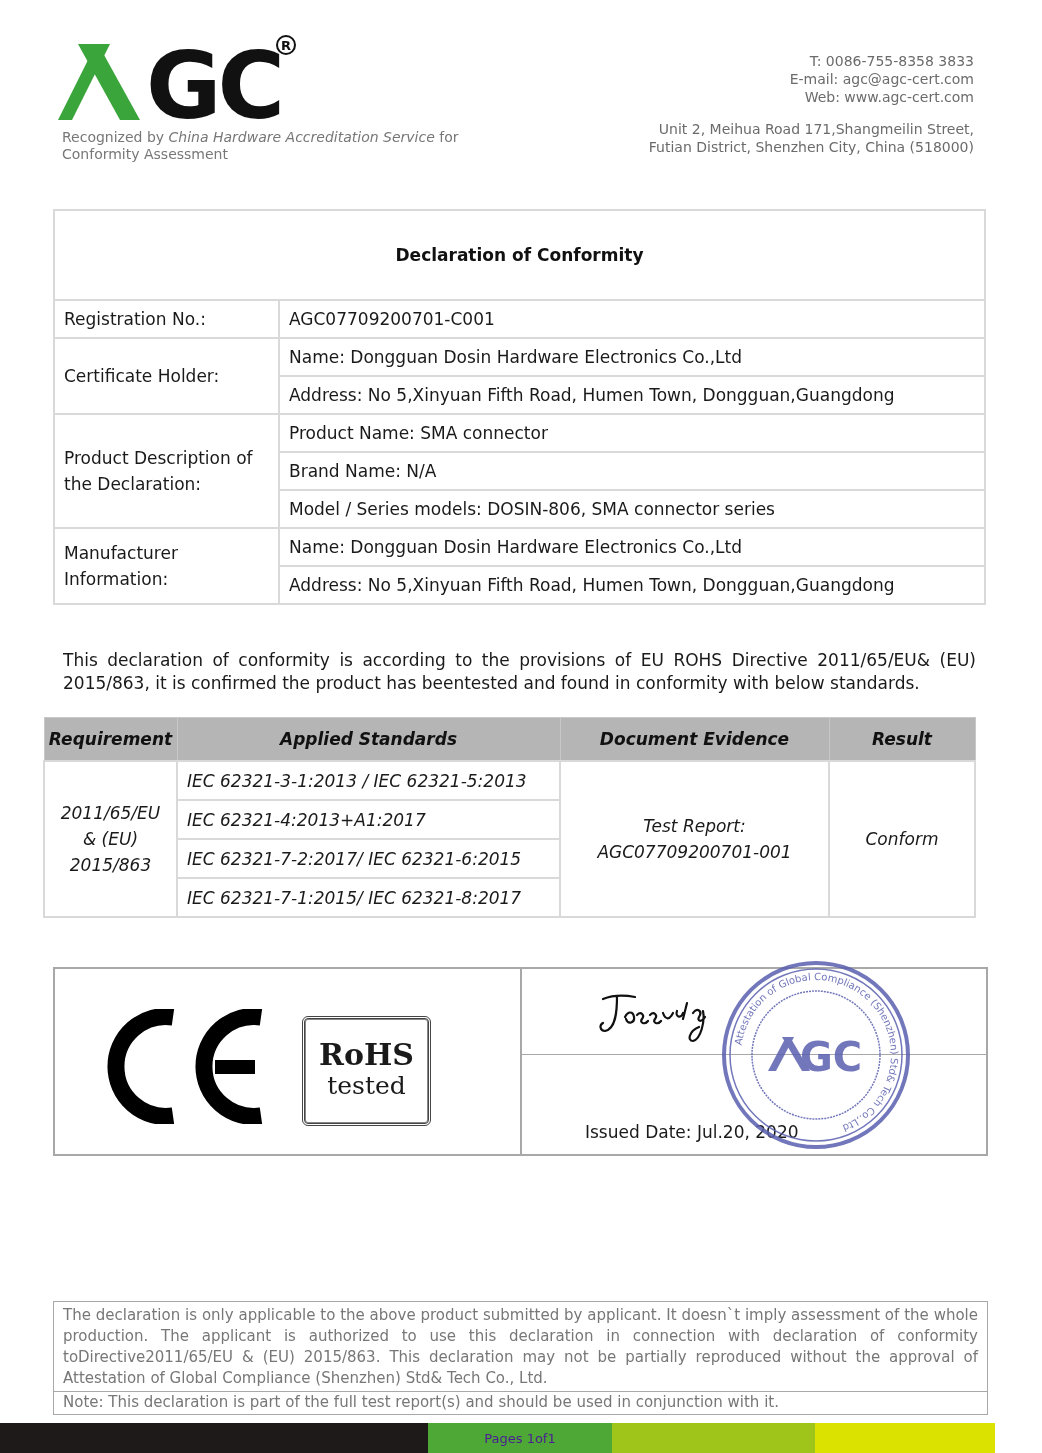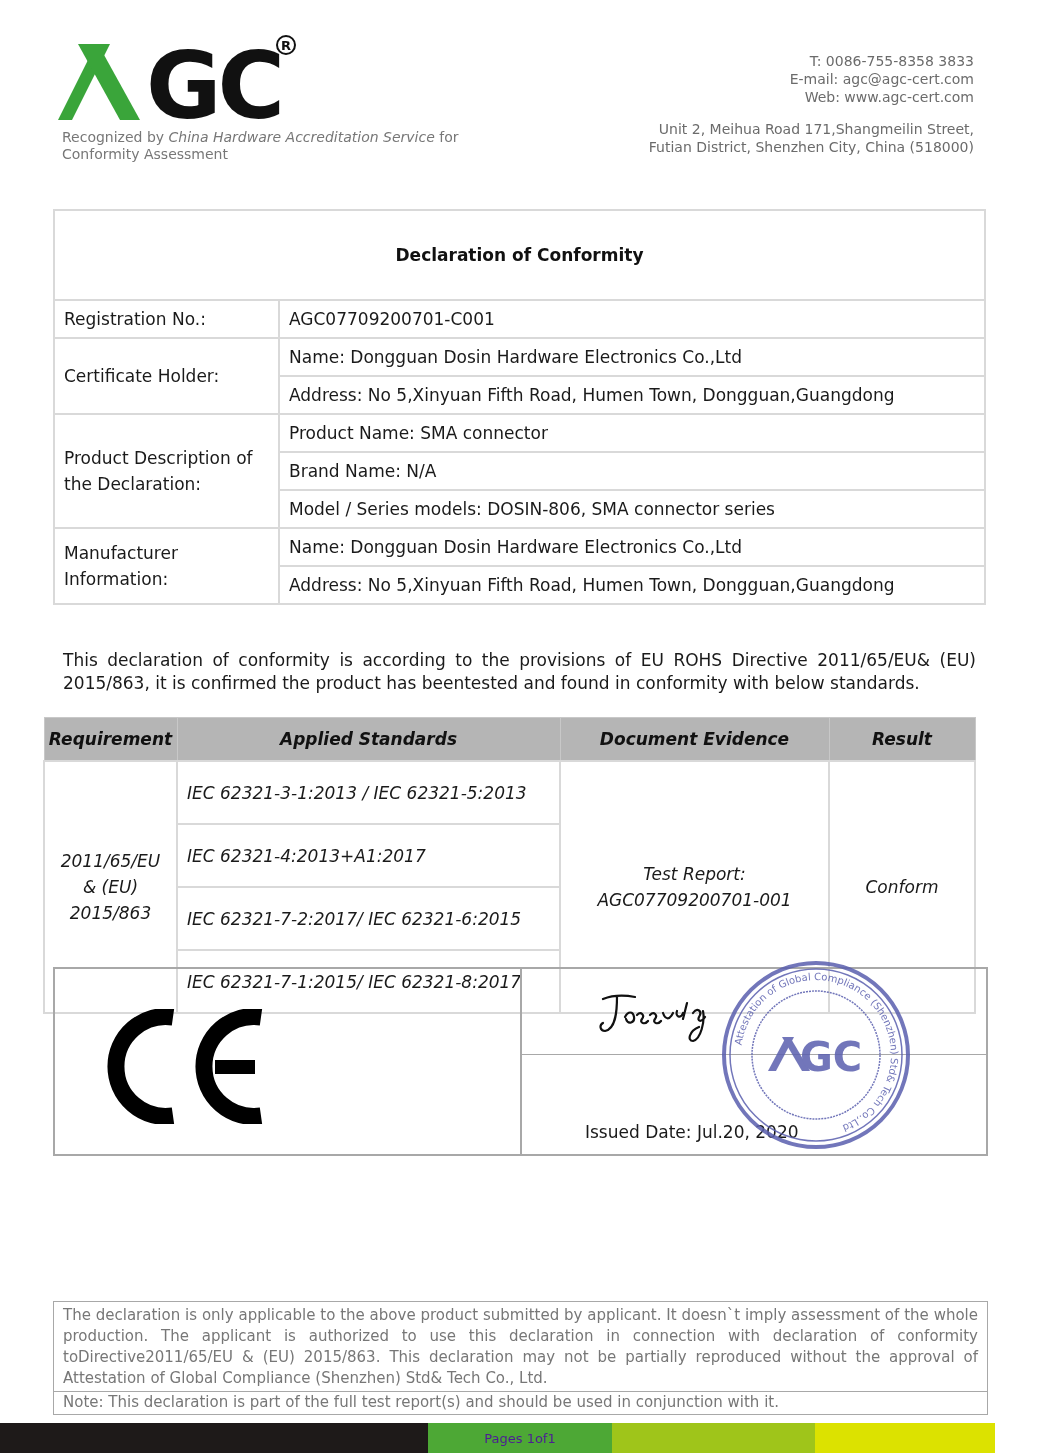--- a/index.html
+++ b/index.html
@@ -19,21 +19,21 @@
   .info { left: 53px; top: 209px; width: 933px; }
   .info td { border: 2px solid #d9d9d9; font-size: 17px; padding: 0 9px; height: 36px; }
   .info td.lbl { width: 205px; }
   .title-cell { height: 88px !important; text-align: center; font-size: 36px; font-weight: bold; color: #111; }
 
   .decl { left: 63px; top: 649px; width: 913px; font-size: 17px; line-height: 23px; text-align: justify; }
 
   
   .std { left: 43px; top: 717px; width: 933px; font-style: italic; }
   .std th { background: #b5b5b5; font-size: 17px; font-weight: bold; height: 40px; border: 1px solid #c8c8c8; color: #111; }
-  .std td { border: 2px solid #d9d9d9; font-size: 17px; height: 37px; padding: 12px 9px; }
+  .std td { border: 2px solid #d9d9d9; font-size: 17px; height: 37px; padding: 0 9px; }
   .std td.c { text-align: center; line-height: 26px; }
 
   
   .marks { left: 53px; top: 967px; width: 931px; height: 185px; border: 2px solid #a8a8a8; }
   .marks .divider { position: absolute; left: 465px; top: 0; width: 2px; height: 185px; background: #a8a8a8; }
   .marks .hline { position: absolute; left: 467px; top: 85px; width: 464px; height: 1px; background: #a8a8a8; }
   .ce { position: absolute; left: 48px; top: 40px; width: 165px; height: 115px; }
   .rohs { position: absolute; left: 247px; top: 47px; width: 123px; height: 104px; border: 3px double #444; border-radius: 6px;
           box-shadow: 0 0 0 1px #888 inset; text-align: center; font-family: "DejaVu Serif", "Liberation Serif", serif; }
   .rohs .r1 { font-size: 30px; font-weight: bold; margin-top: 20px; line-height: 32px; }
@@ -157,20 +157,24 @@
 <div class="abs marks">
   <div class="divider"></div>
   <div class="hline"></div>
 
   <svg class="ce" viewBox="0 0 165 115">
     <path d="M70,8 A50,50 0 1,0 70,107" fill="none" stroke="#000" stroke-width="17"></path>
     <path d="M158,8 A50,50 0 1,0 158,107" fill="none" stroke="#000" stroke-width="17"></path>
     <rect x="112" y="51" width="40" height="14" fill="#000"></rect>
   </svg>
 
+  <div class="rohs">
+    <div class="r1">RoHS</div>
+    <div class="r2">tested</div>
+  </div>
 
   <svg class="sig" viewBox="0 0 115 60">
     <path d="M8,10 C18,6 30,6 40,8 M22,8 C22,25 20,40 10,42 C5,42 4,36 8,34 M30,28 c3,-6 8,-6 9,0 c1,6 -6,8 -8,2 M42,26 c4,-4 8,0 5,4 c-3,4 3,6 6,2 M55,26 c4,-4 8,0 5,4 c-3,4 3,6 6,2 M68,24 c2,6 6,8 10,0 M82,22 c-2,6 4,8 6,2 M92,14 l-4,16 M98,24 c4,-6 10,-2 6,4 c-2,4 2,6 6,0 M108,22 c2,10 -2,28 -10,30 c-6,0 -4,-10 6,-14" fill="none" stroke="#111" stroke-width="2.2" stroke-linecap="round"></path>
   </svg>
 
   <div class="issued">Issued Date: Jul.20, 2020</div>
 
   <svg class="stamp" viewBox="0 0 192 192" style="opacity:0.85">
     <circle cx="96" cy="96" r="92" fill="none" stroke="#5a5fae" stroke-width="4"></circle>
     <circle cx="96" cy="96" r="86" fill="none" stroke="#5a5fae" stroke-width="1.5"></circle>

